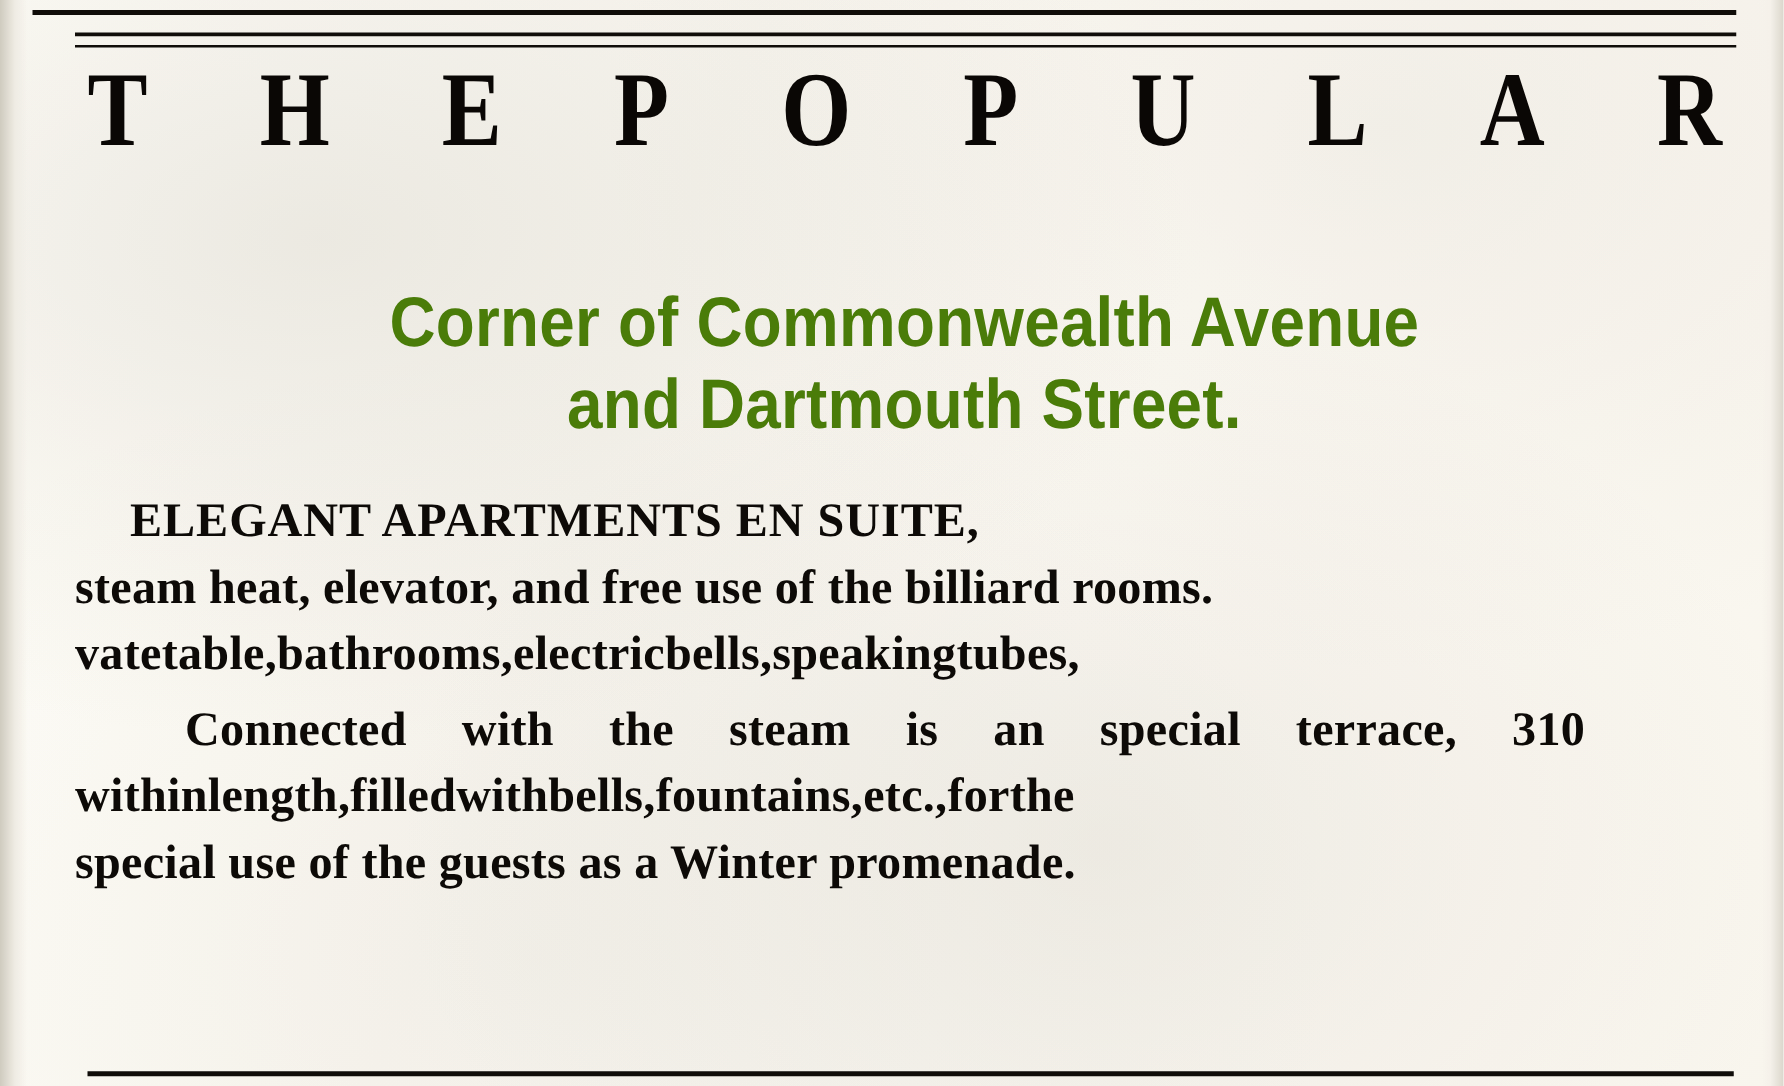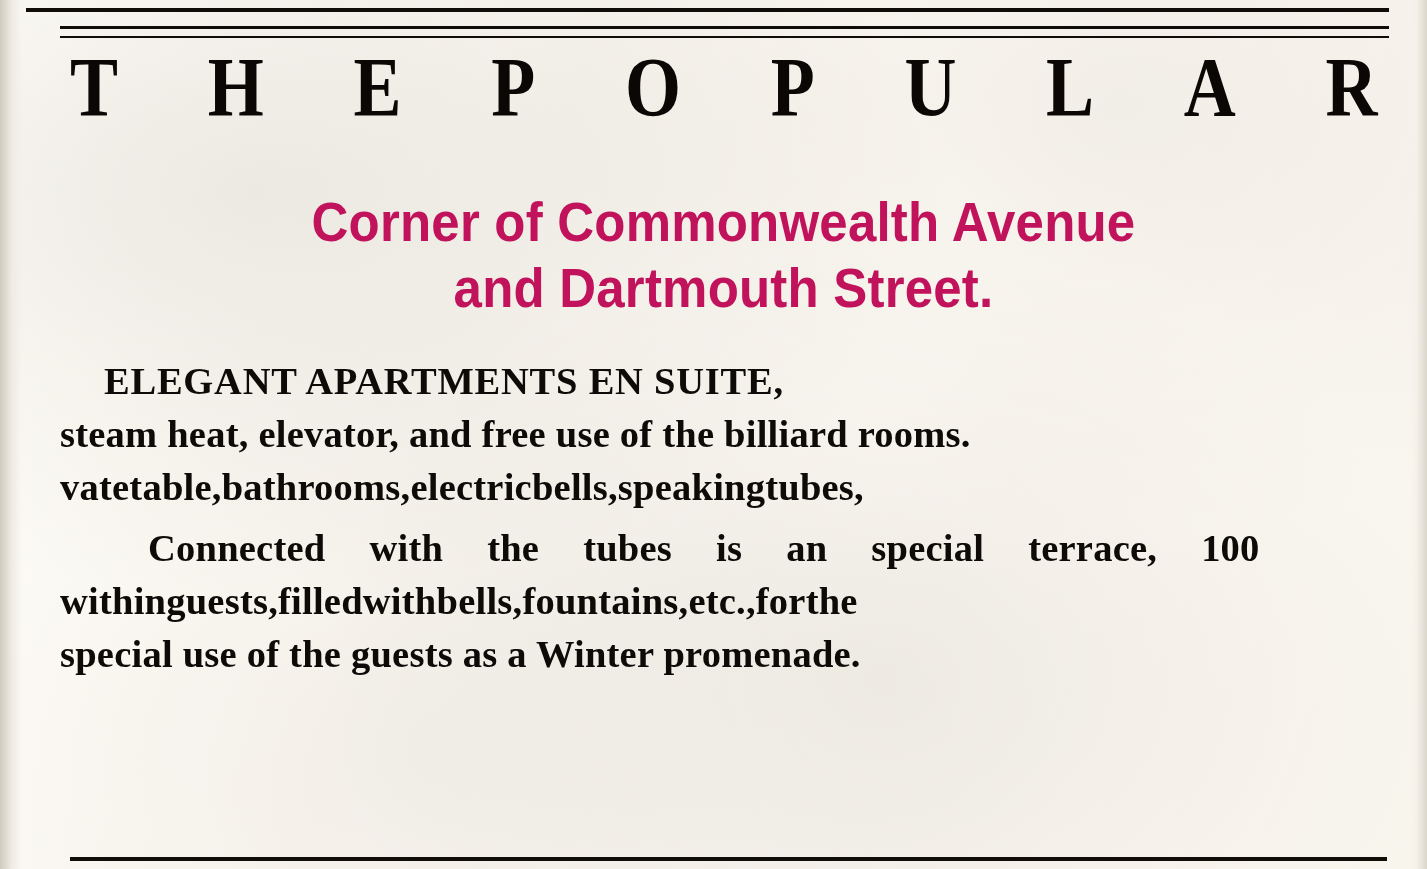--- a/index.html
+++ b/index.html
@@ -101,22 +101,22 @@
   .headline .comma {
     font-size: 112px;
     vertical-align: baseline;
   }
 
   
   .subtitle {
     text-align: center;
     font-family: "Liberation Sans", sans-serif;
     font-weight: 700;
-    color: #be185d;
-    margin-top: 76px;
+    color: #4d7c0f;
+    margin-top: 112px;
     line-height: 1.14;
   }
   .subtitle .s-line {
     display: block;
     font-size: 51px;
     letter-spacing: 0.004em;
     transform: scaleY(1.1);
     transform-origin: center;
     white-space: nowrap;
   }
@@ -195,22 +195,22 @@
 
       <div class="para">
         <span class="justline" style="display: flex; justify-content: space-between; text-indent: 0px; padding-left: 44px; align-items: flex-end;">
           <b>ELEGANT APARTMENTS EN SUITE,</b>
         </span>
         <span class="justline" style="text-indent:0">steam heat, elevator, and free use of the billiard rooms.</span>
         <span class="justline jline" style="text-indent:0"><span>vate</span><span>table,</span><span>bath</span><span>rooms,</span><span>electric</span><span>bells,</span><span>speaking</span><span>tubes,</span></span>
       </div>
 
       <div class="para second">
-        <span class="justline jline"><span>Connected</span><span>with</span><span>the</span><span>tubes</span><span>is</span><span>an</span><span>special</span><span>terrace,</span><span>100</span></span>
-        <span class="justline jline" style="text-indent:0"><span>with</span><span>in</span><span>guests,</span><span>filled</span><span>with</span><span>bells,</span><span>fountains,</span><span>etc.,</span><span>for</span><span>the</span></span>
+        <span class="justline jline"><span>Connected</span><span>with</span><span>the</span><span>steam</span><span>is</span><span>an</span><span>special</span><span>terrace,</span><span>310</span></span>
+        <span class="justline jline" style="text-indent:0"><span>with</span><span>in</span><span>length,</span><span>filled</span><span>with</span><span>bells,</span><span>fountains,</span><span>etc.,</span><span>for</span><span>the</span></span>
         <span class="justline" style="text-indent:0">special use of the guests as a Winter promenade.</span>
       </div>
 
     </div>
   </div>
 
   <div class="rule rule-bottom"></div>
 </div>
 
 </body></html>

